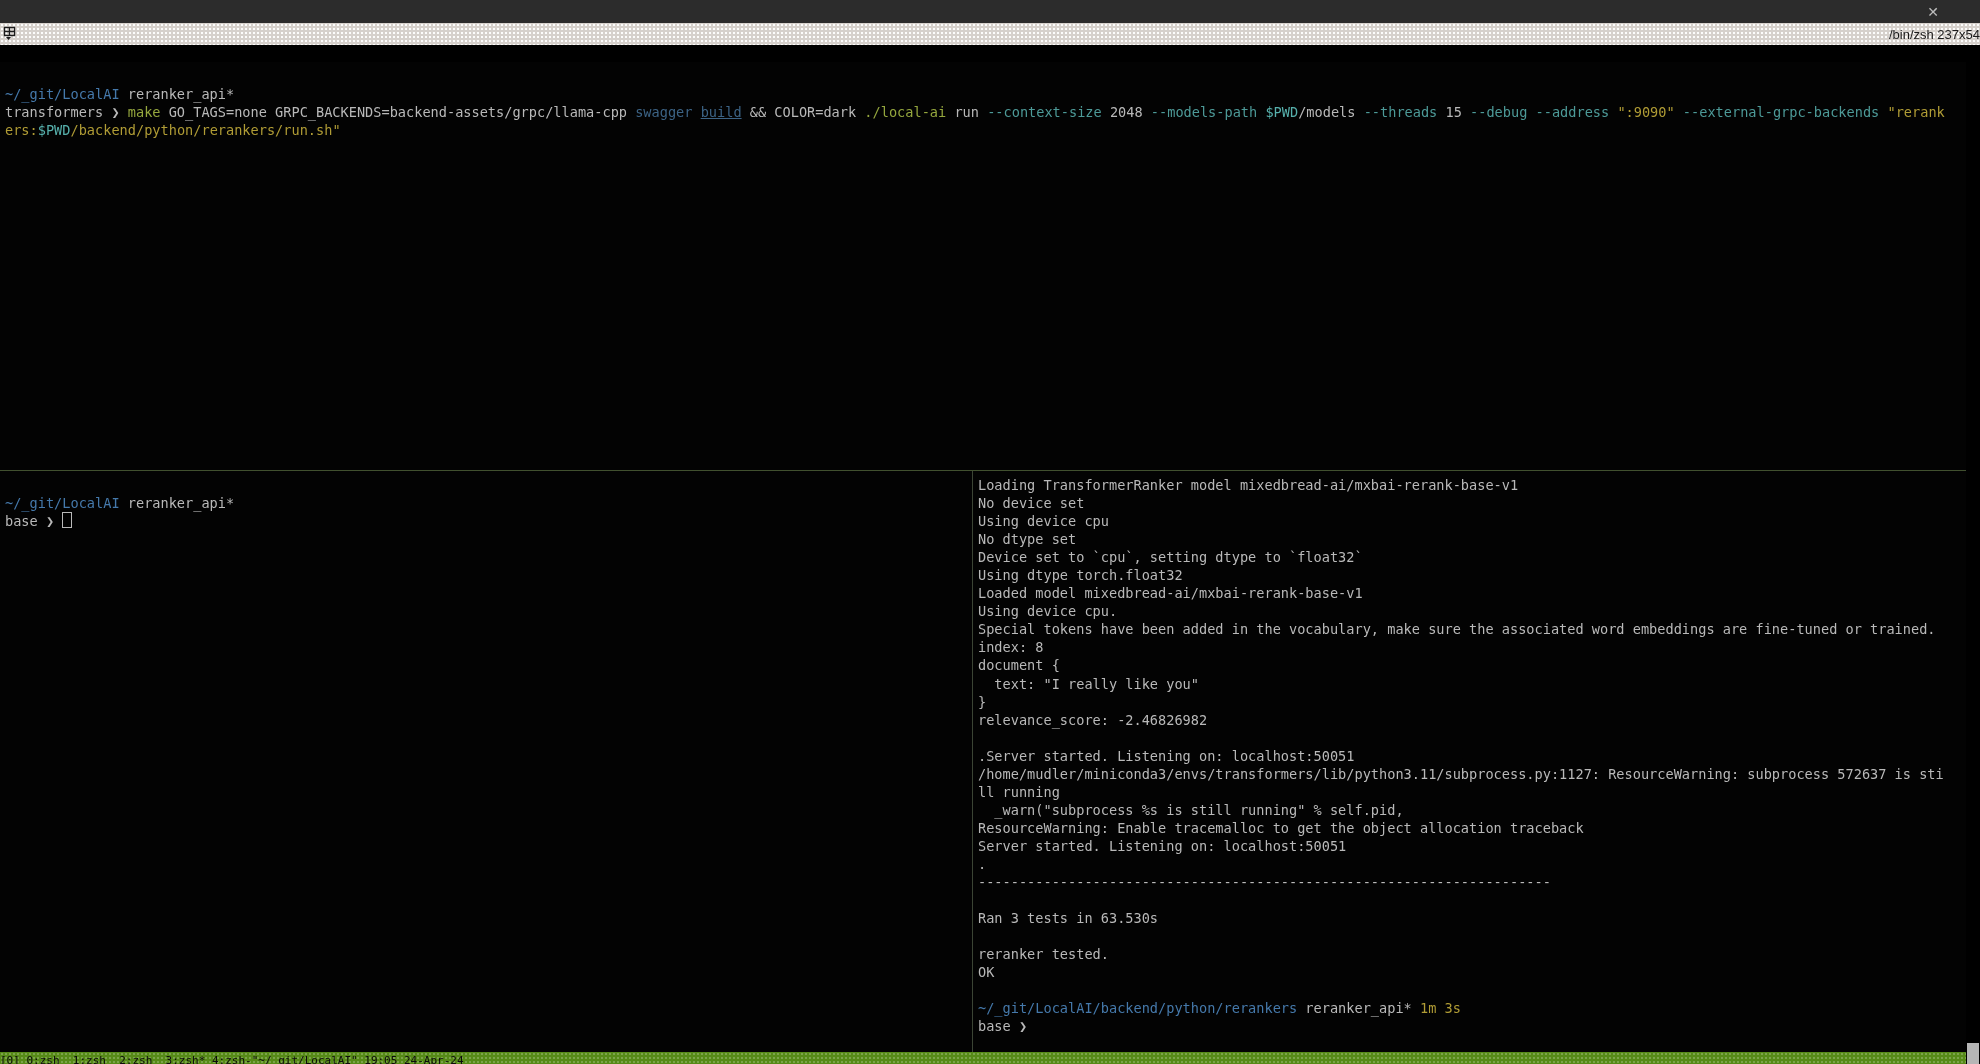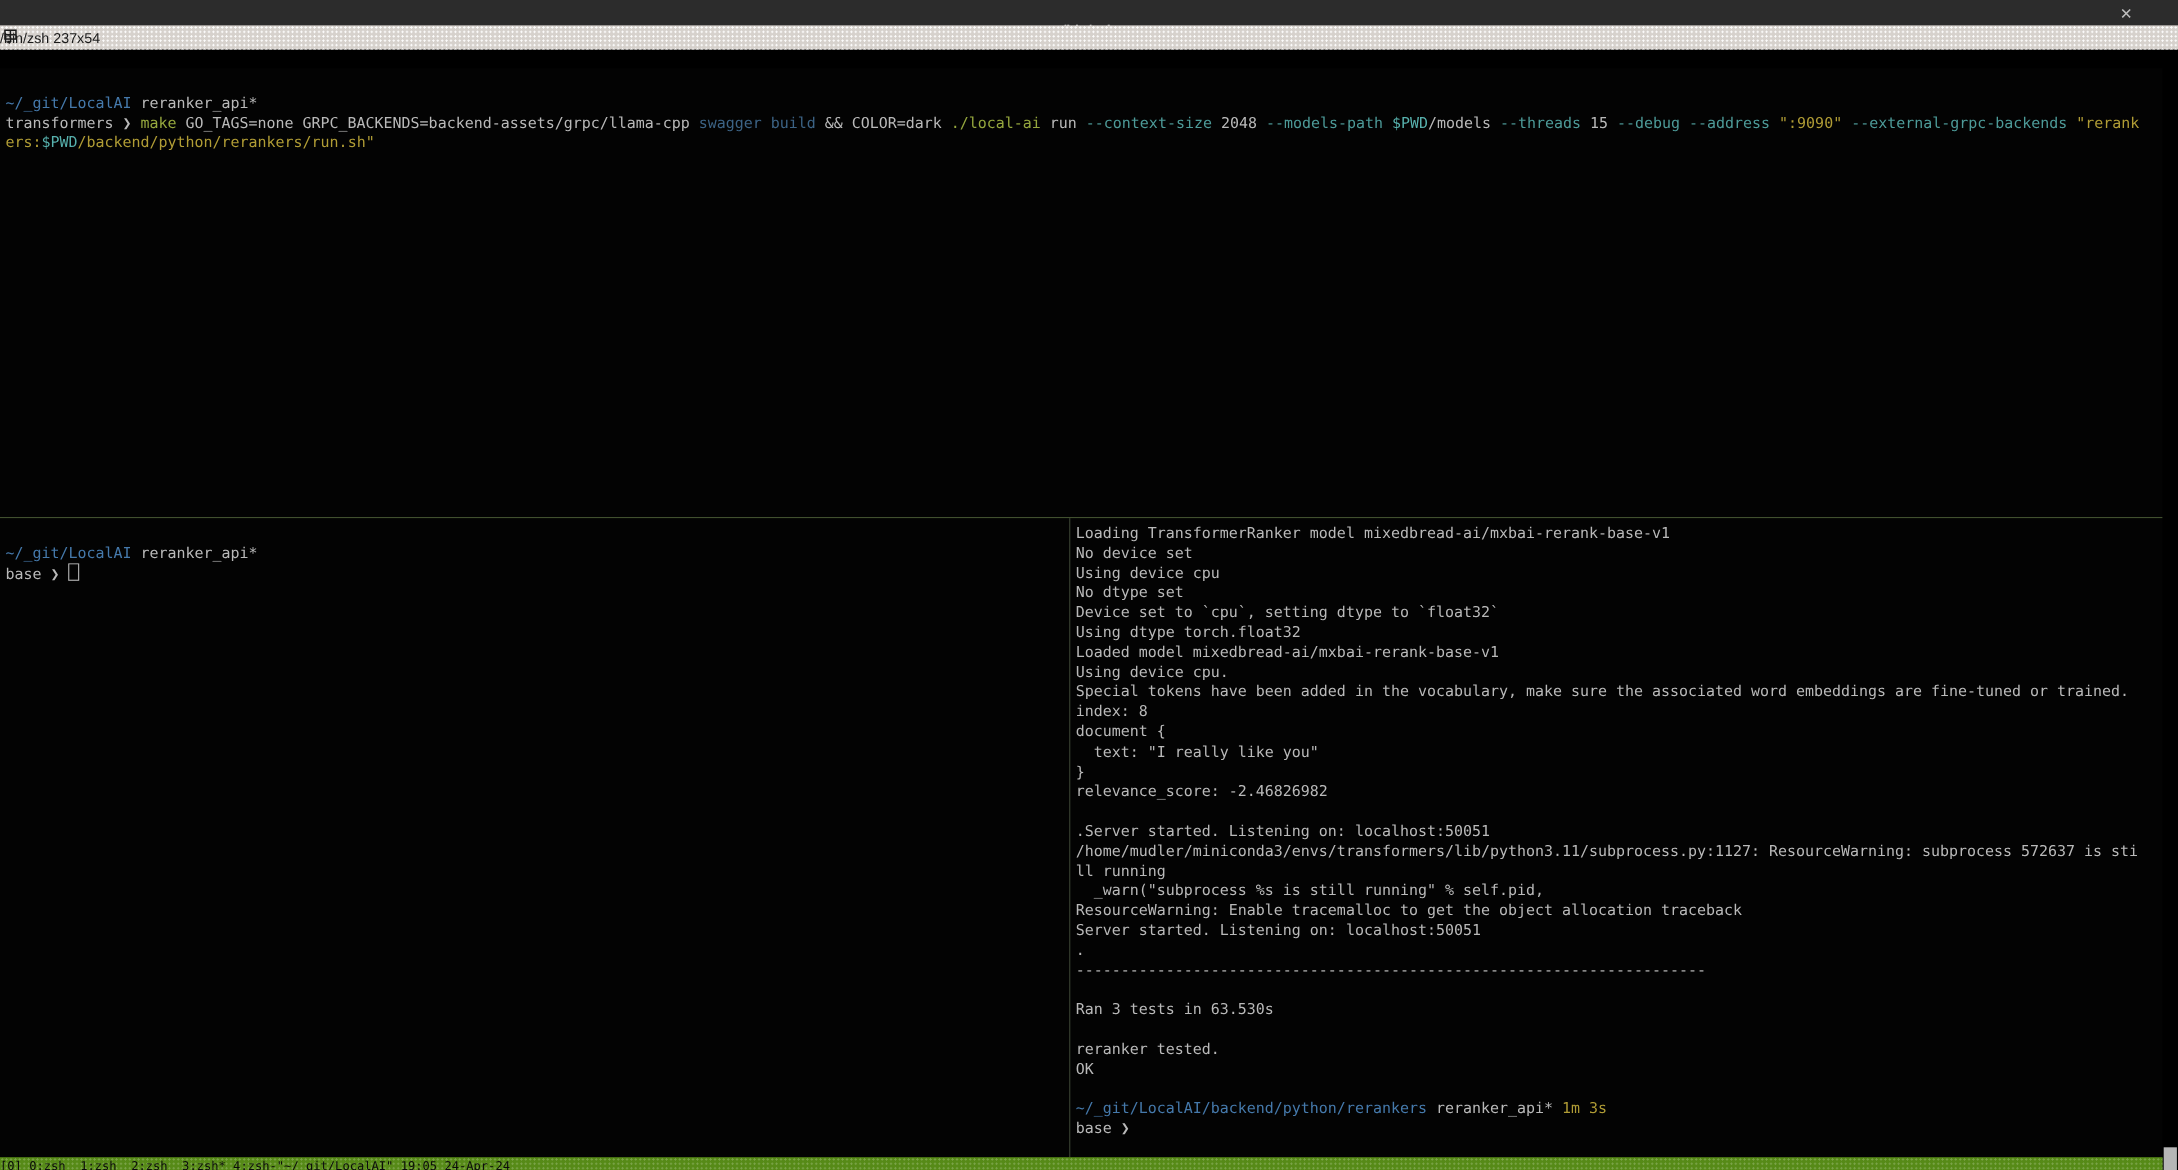--- a/index.html
+++ b/index.html
@@ -7,36 +7,36 @@
           font-family:"DejaVu Sans Mono","Liberation Mono",monospace;}
   
   .titlebar{position:absolute;top:0;left:0;width:100%;height:23px;background:#2c2c2c;
             display:flex;align-items:center;justify-content:center;}
   .titlebar .wtitle{color:#d6d6d6;font:bold 13px "Liberation Sans",sans-serif;margin-top:32px;}
   .close-btn{position:absolute;right:38px;top:3px;width:18px;height:18px;color:#bdbdbd;
              font:14px "Liberation Sans",sans-serif;text-align:center;line-height:18px;cursor:default;}
   .tabbar{position:absolute;top:23px;left:0;width:100%;height:22px;background-color:#d6d1cc;
           background-image:radial-gradient(rgba(255,255,255,.95) 1px,transparent 1.1px);
           background-size:4px 4px;display:flex;align-items:center;}
-  .tabbar .tablabel{position:absolute;left:0;right:0;text-align:left;color:#1b1b1b;
+  .tabbar .tablabel{position:absolute;left:0;right:0;text-align:right;color:#1b1b1b;
                     font:13px "Liberation Sans",sans-serif;}
   .tabicon{position:relative;z-index:2;margin-left:3px;width:16px;height:16px;}
   
   .terminal{position:absolute;top:45px;left:0;width:100%;height:1019px;background:#030303;
             font-size:13.6px;line-height:18.05px;color:var(--fg);margin-top:17px;}
   .tline{white-space:pre;height:18.05px;overflow:hidden;}
   .pane{position:absolute;overflow:hidden;padding:5px 5px 0 5px;box-sizing:border-box;}
   #pane-top{top:0;left:0;width:1966px;height:408px;}
   #pane-left{top:409px;left:0;width:972px;height:581px;}
   #pane-right{top:409px;left:973px;width:993px;height:581px;}
   .hdivider{position:absolute;top:408px;left:0;width:1966px;height:1px;background:#41502f;}
   .vdivider{position:absolute;top:409px;left:972px;width:1px;height:581px;background:#3b4434;}
   .c-fg{color:var(--fg);} .c-blue{color:var(--blue);} .c-green{color:var(--green);}
   .c-teal{color:var(--teal);} .c-cyan{color:var(--cyan);} .c-yellow{color:var(--yellow);}
-  .c-navy{color:var(--navy);} .c-navyu{color:var(--navy);}
+  .c-navy{color:var(--navy);} .c-navyu{color:var(--navy);text-decoration:underline;}
   .cursor{display:inline-block;width:8px;height:14px;border:1px solid #b9b9b9;
           vertical-align:-2px;background:transparent;}
   
   .statusbar{position:absolute;top:990px;left:0;width:1966px;height:17px;z-index:3;
              background-color:var(--bargreen);
              background-image:radial-gradient(rgba(255,255,255,.22) 1px,transparent 1.1px);
              background-size:4px 4px;
              color:#0c0c0c;font-size:11px;line-height:17px;display:flex;}
   .statusbar .sleft,.statusbar .sright{white-space:pre;}
   .statusbar .sright{margin-right:2px;}

